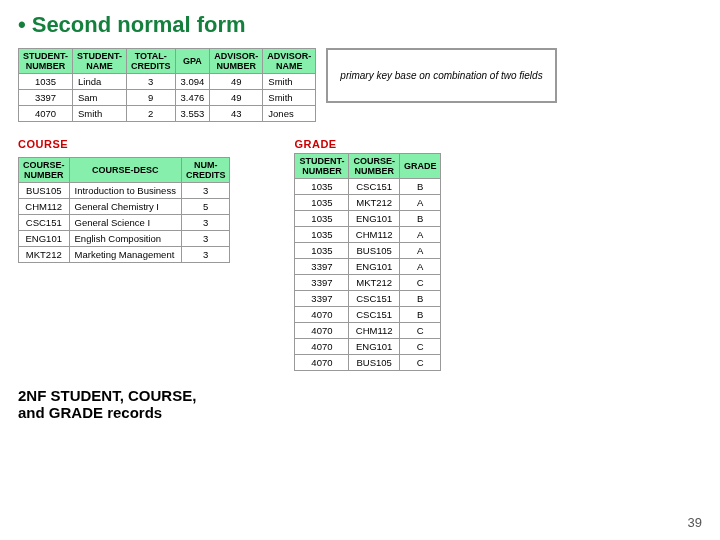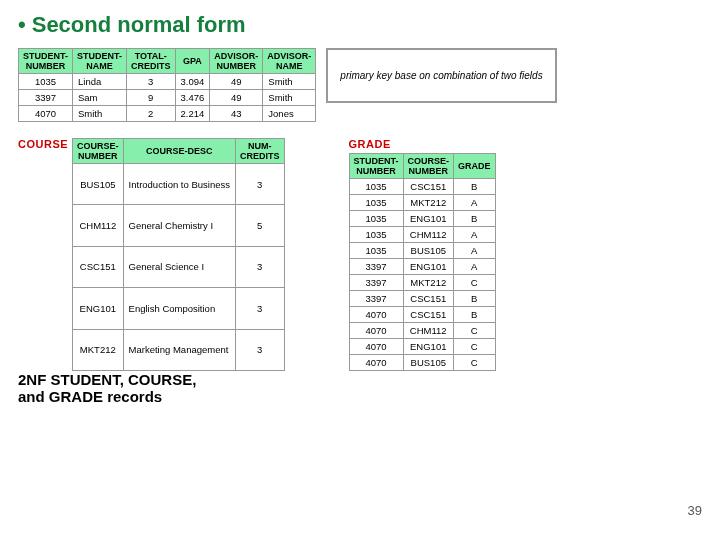--- a/index.html
+++ b/index.html
@@ -86,50 +86,52 @@
     }
 
     .bottom-section {
       display: flex;
       gap: 16px;
       margin-top: 4px;
     }
 
     .left-bottom {
       display: flex;
+      flex-direction: column;
       gap: 4px;
     }
 
     .grade-section {
       display: flex;
       flex-direction: column;
       padding-left: 48px;
     }
 
     .grade-label {
       font-size: 11px;
       font-weight: bold;
       color: #cc0000;
       margin-bottom: 3px;
       letter-spacing: 0.5px;
     }
 
     .page-number {
       position: absolute;
-      bottom: 22px;
+      bottom: 10px;
       right: 18px;
       font-size: 13px;
       color: #555;
     }
 
     .content-area {
       position: relative;
     }
 
     .bottom-label-area {
+      margin-top: 16px;
     }
   </style>
 </head>
 <body>
 
 <div class="page-container">
   <div class="title">
     <span class="bullet">•</span><span>Second normal form</span>
   </div>
 
@@ -163,21 +165,21 @@
                 <td class="">Sam</td>
                 <td class="num">9</td>
                 <td class="num">3.476</td>
                 <td class="num">49</td>
                 <td class="">Smith</td>
               </tr>
               <tr>
                 <td class="num">4070</td>
                 <td class="">Smith</td>
                 <td class="num">2</td>
-                <td class="num">2.214</td>
+                <td class="num">3.553</td>
                 <td class="num">43</td>
                 <td class="">Jones</td>
               </tr>
             </tbody>
         </table>
       </div>
 
       <div class="primary-key-box">primary key base on combination of two fields</div>
     </div>
 

